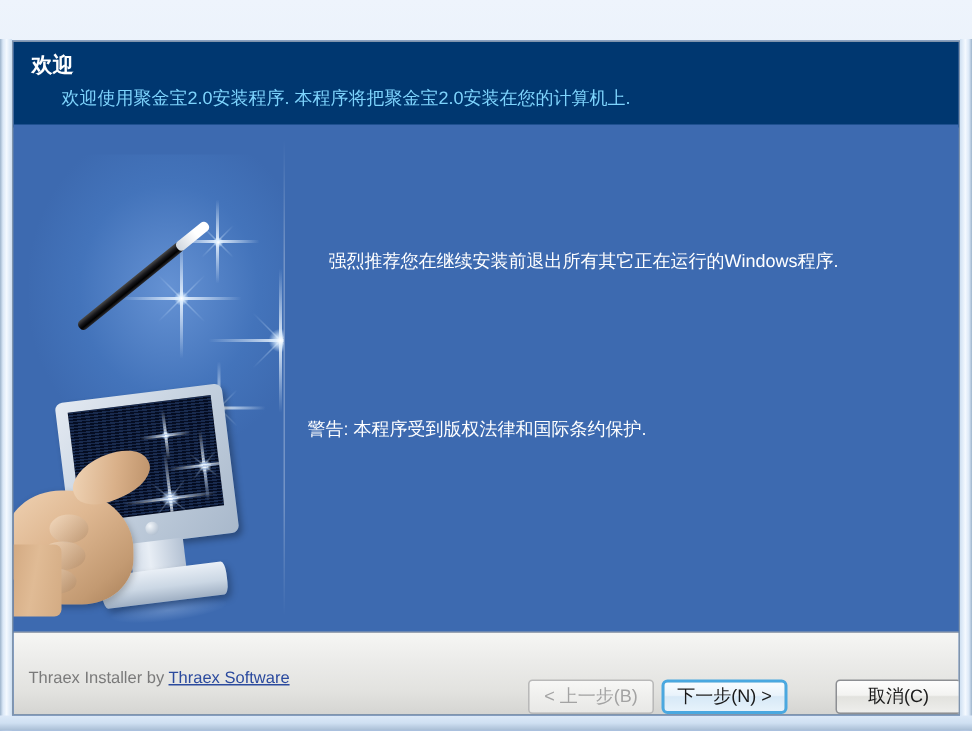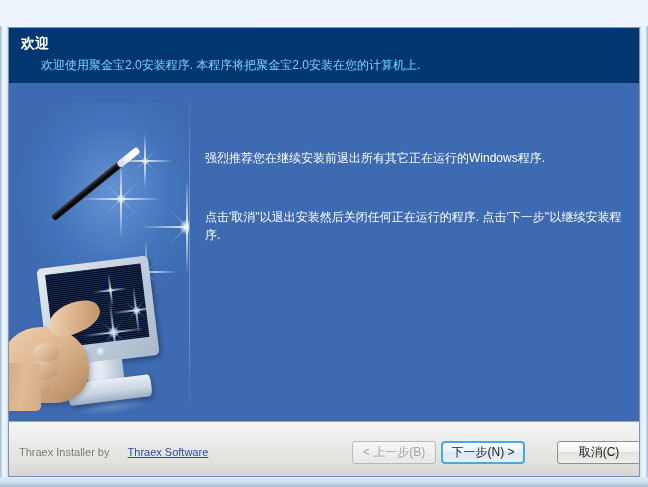--- a/index.html
+++ b/index.html
@@ -281,21 +281,21 @@
     left: 196px; top: 0;
     width: 436px; height: 338px;
   }
   .para {
     position: absolute;
     font-size: 12px;
     line-height: 18px;
     color: #ffffff;
     width: 420px;
   }
-  .p1 { top: 66px; }
+  .p1 { top: 82px; margin-left: 14px; }
   .p2 { top: 125px; }
   .p3 { top: 194px; }
   .p4 { top: 246px; }
 
   
   .footer {
     position: absolute;
     left: 0; top: 393px;
     width: 632px; height: 57px;
     background: linear-gradient(to bottom, #f6f6f4 0%, #ececea 32%, #e2e2df 70%, #d3d3d0 100%);
@@ -305,27 +305,26 @@
     position: absolute;
     left: 10px; top: 24px;
     font-size: 11px;
     color: #7a7a7a;
     white-space: nowrap;
   }
   .footer-link {
     color: #2b4a9e;
     text-decoration: underline;
     cursor: pointer;
-    margin-left: 15px;
   }
 
   
   .btn {
     position: absolute;
-    top: 19px;
+    top: 31px;
     height: 23px;
     border: 1px solid #8d8f93;
     border-radius: 3px;
     background: linear-gradient(to bottom, #fdfdfd 0%, #f3f3f1 45%, #e2e2de 50%, #eeeeec 100%);
     font-family: "Liberation Sans", "DejaVu Sans", sans-serif;
     font-size: 12px;
     color: #1a1a1a;
     display: flex;
     align-items: center;
     justify-content: center;
@@ -466,21 +465,21 @@
           <div class="knuck k3"></div>
           <div class="thumb"></div>
           <div class="wrist"></div>
         </div>
       </div>
 
       <div class="divider"></div>
 
       <div class="content">
         <div class="para p1">强烈推荐您在继续安装前退出所有其它正在运行的Windows程序.</div>
-        <div class="para p2">点击'取消''以退出安装然后关闭任何正在运行的程序. 点击'下一步''以继续安装程序.</div>
+        <div class="para p3">警告: 本程序受到版权法律和国际条约保护.</div>
       </div>
     </div>
 
     <div class="footer">
       <div class="footer-credit">
         <span>Thraex Installer by </span><span class="footer-link">Thraex Software</span>
       </div>
 
       <div class="btn btn-back">&lt; 上一步(B)</div>
       <div class="btn btn-next">下一步(N) &gt;</div>

